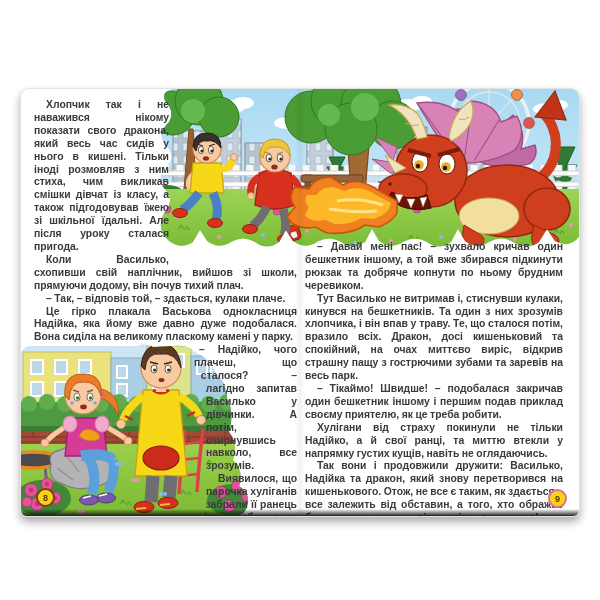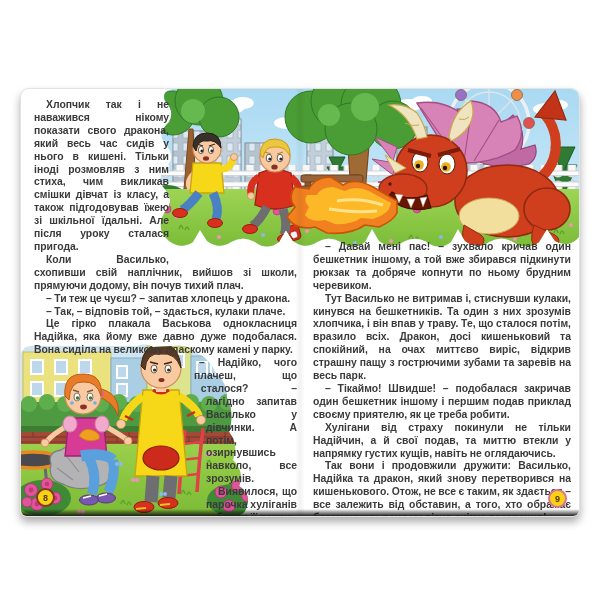--- a/index.html
+++ b/index.html
@@ -458,33 +458,32 @@
               <circle cx="100" cy="120" r="2"></circle>
             </g>
         </g>
       </g>
     </svg>
 
     <div class="txt" style="left:13px;top:10px;width:263px;height:402px">
       <div class="sp-tr"></div>
       <p>Хлопчик так і не наважився нікому показати свого дракона, який весь час сидів у нього в кишені. Тільки іноді розмовляв з ним стиха, чим викликав смішки дівчат із класу, а також підгодовував їжею зі шкільної їдальні. Але після уроку сталася пригода.</p>
       <p>Коли Василько, схопивши свій наплічник, вийшов зі школи, прямуючи додому, він почув тихий плач.</p>
-      <p>– Ти теж це чуєш? – запитав хлопець у дракона.</p>
       <p>– Так, – відповів той, – здається, кулаки плаче.</p>
       <p>Це гірко плакала Васькова однокласниця Надійка, яка йому вже давно дуже подобалася. Вона сиділа на великому пласкому камені у парку.</p>
       <div class="sp-bubble"></div>
       <p>– Надійко, чого плачеш, що сталося? – лагідно запитав Василько у дівчинки. А потім, озирнувшись навколо, все зрозумів.</p>
       <p>Виявилося, що парочка хуліганів забрали її ранець і зараз збиралися пограти ним у футбол.</p>
     </div>
 
-    <div class="txt" style="left:292px;top:152px;width:258px;height:262px">
+    <div class="txt" style="left:284px;top:152px;width:258px;height:262px">
       <p>– Давай мені пас! – зухвало кричав один бешкетник іншому, а той вже збирався підкинути рюкзак та добряче копнути по ньому брудним черевиком.</p>
       <p>Тут Василько не витримав і, стиснувши кулаки, кинувся на бешкетників. Та один з них зрозумів хлопчика, і він впав у траву. Те, що сталося потім, вразило всіх. Дракон, досі кишеньковий та спокійний, на очах миттєво виріс, відкрив страшну пащу з гострючими зубами та заревів на весь парк.</p>
       <p>– Тікаймо! Швидше! – подобалася закричав один бешкетник іншому і першим подав приклад своєму приятелю, як це треба робити.</p>
-      <p>Хулігани від страху покинули не тільки Надійчин, а й свої подав, та миттю втекли у напрямку густих кущів, навіть не оглядаючись.</p>
+      <p>Хулігани від страху покинули не тільки Надійко, а й свої ранці, та миттю втекли у напрямку густих кущів, навіть не оглядаючись.</p>
       <p>Так вони і продовжили дружити: Василько, Надійка та дракон, який знову перетворився на кишенькового. Отож, не все є таким, як здається – все залежить від обставин, а того, хто ображає беззахисних, рано чи пізно очікує покарання!</p>
     </div>
 
     <div class="badge badge-8">8</div>
     <div class="badge badge-9">9</div>
 
     <div class="gutter"></div>
   </div>
 </div>
 

